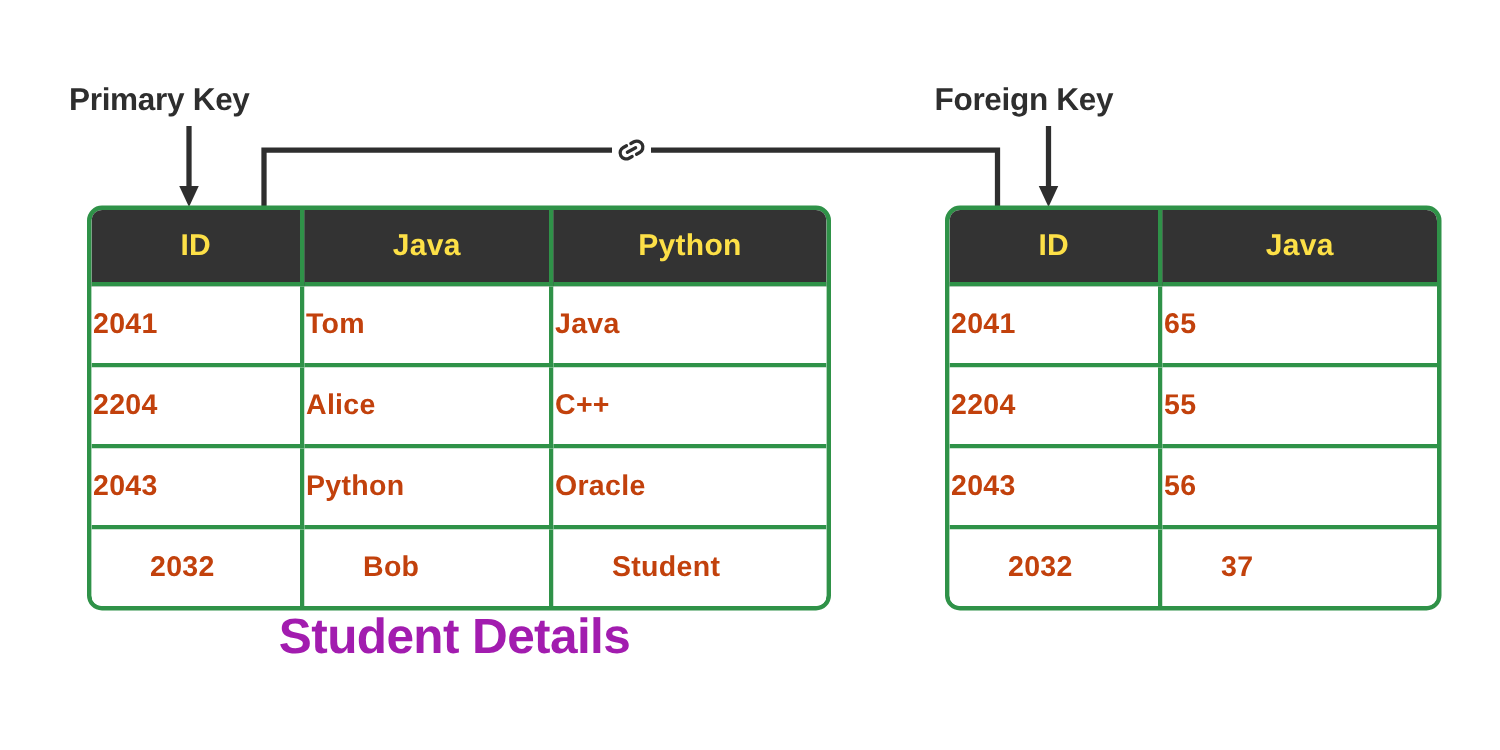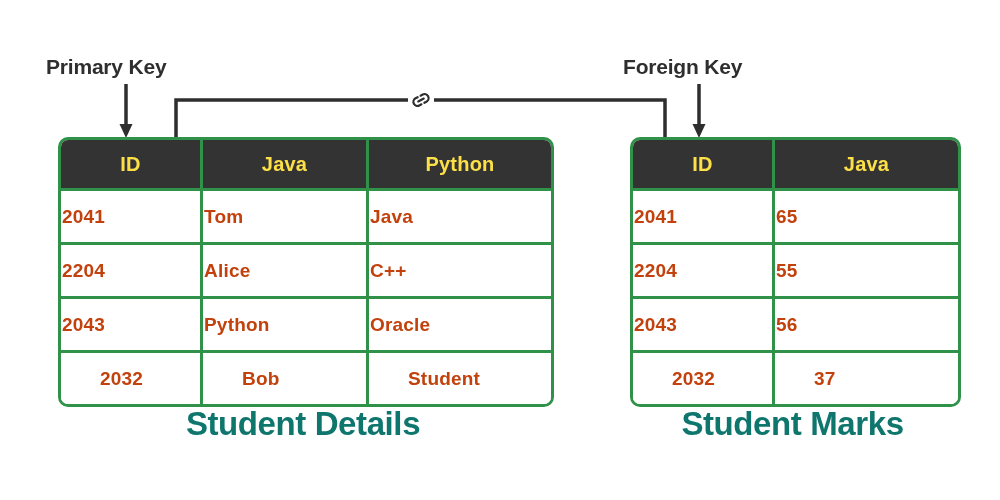--- a/index.html
+++ b/index.html
@@ -108,21 +108,21 @@
 
   
   #table-student-marks col.c0 { width: 142px; }
   #table-student-marks col.c1 { width: 183px; }
 
   
   .caption {
     position: absolute;
     font-size: 33px;
     font-weight: bold;
-    color: #0f766e;
+    color: #a21caf;
     letter-spacing: -0.4px;
     white-space: nowrap;
     text-align: center;
   }
   #caption-student-details { left: 58px; top: 405px; width: 490px; }
   #caption-student-marks  { left: 630px; top: 405px; width: 325px; }
 </style>
 </head>
 <body>
 
@@ -227,15 +227,14 @@
         <tr>
           <td>2032</td>
           <td>37</td>
         </tr>
       </tbody>
     </table>
   </div>
 
   <div class="caption" id="caption-student-details">Student Details</div>
 
-  <div class="caption" id="caption-student-marks">Student Marks</div>
 
 </div>
 
 </body></html>

